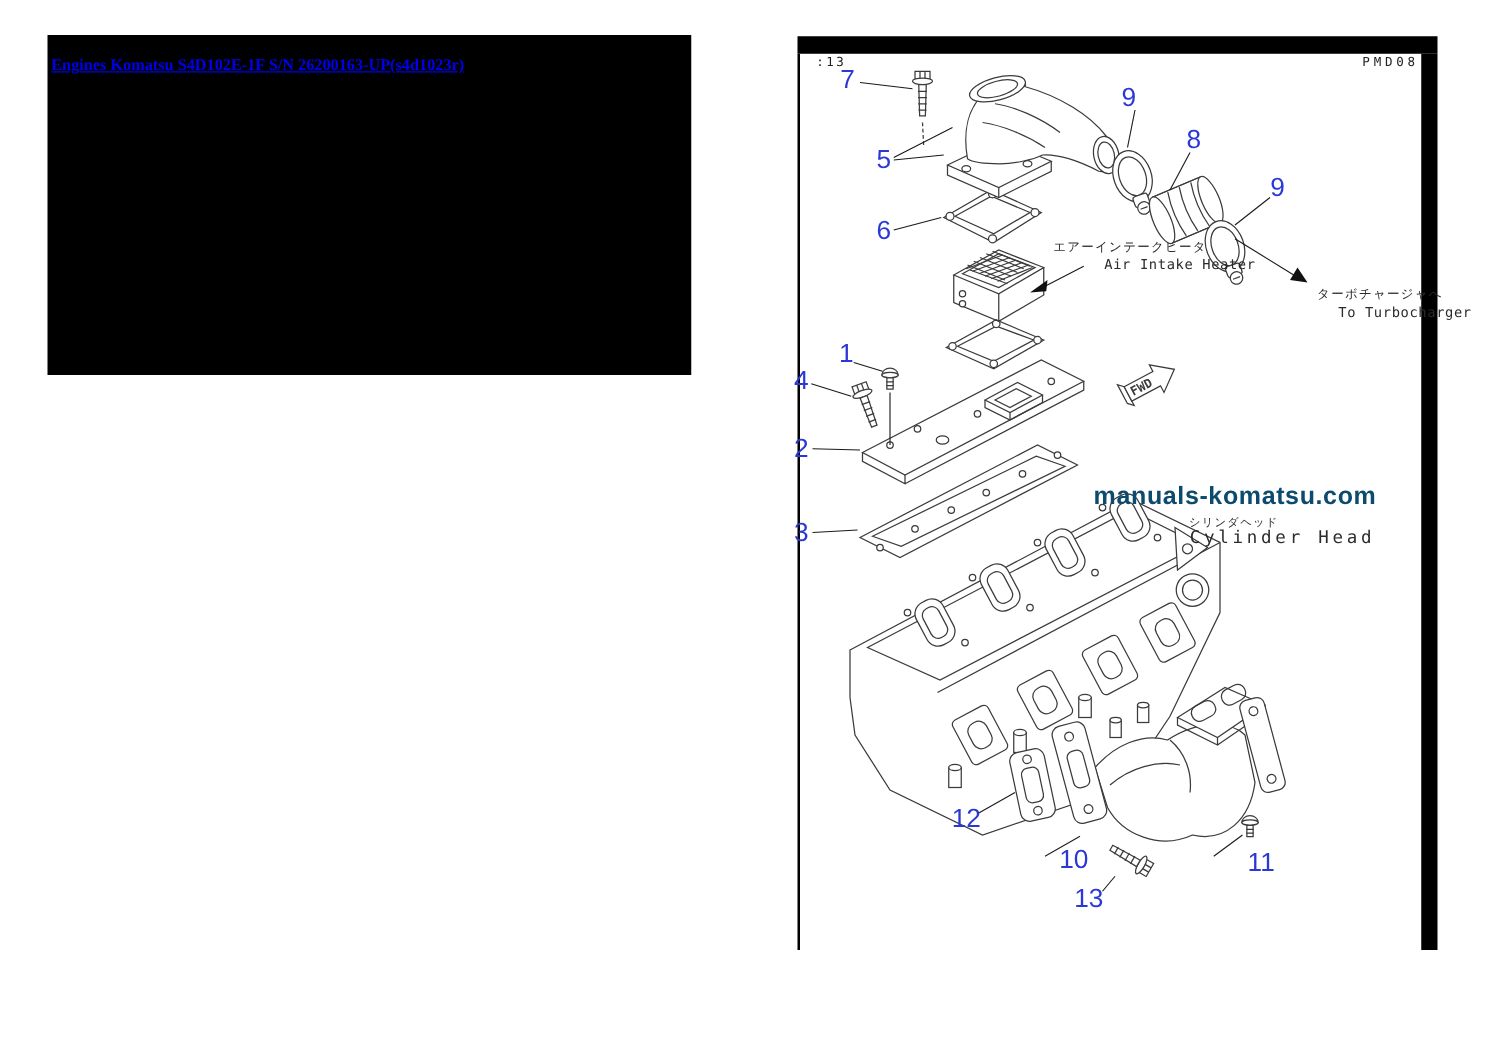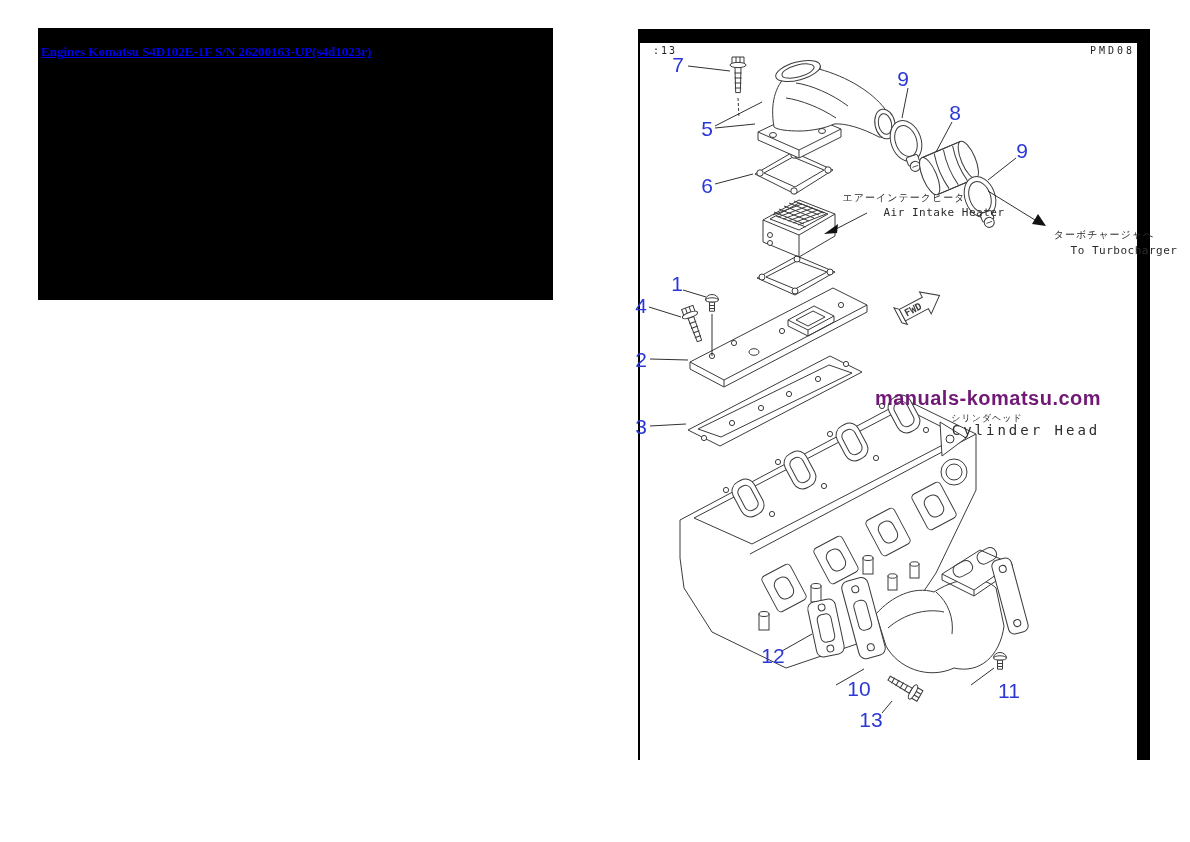--- a/index.html
+++ b/index.html
@@ -25,21 +25,21 @@
   .wh{stroke:#3b3b3b;fill:#ffffff;stroke-width:1;}
   .ld{stroke:#1a1a1a;fill:none;stroke-width:0.9;}
   .blk{fill:#111;stroke:none;}
   
   .ann{position:absolute;transform:translate(-50%,-50%);white-space:nowrap;
        font-family:"DejaVu Sans Mono",monospace;color:#2b2b2b;}
   .ann-jp{font-size:10px;letter-spacing:1px;}
   .ann-en{font-size:11px;letter-spacing:0.5px;margin-left:40px;}
   .watermark{position:absolute;transform:translate(-50%,-50%);white-space:nowrap;
        font-family:"Liberation Sans",sans-serif;font-weight:bold;font-size:20px;
-       color:#701a75;letter-spacing:0.5px;}
+       color:#0c4a6e;letter-spacing:0.5px;}
   .callout{position:absolute;transform:translate(-50%,-50%);
        font-family:"Liberation Sans",sans-serif;font-size:21px;
        color:var(--callout-color,#2B38D6);line-height:1;white-space:nowrap;}
 </style>
 </head>
 <body style="--link-color: #0000EE; --panel-bg: #000000; --callout-color: #2B38D6;">
 
 <div class="crumb-panel">
   <a href="#" class="crumb-link">Engines Komatsu S4D102E-1F S/N 26200163-UP(s4d1023r)</a>
 </div>

